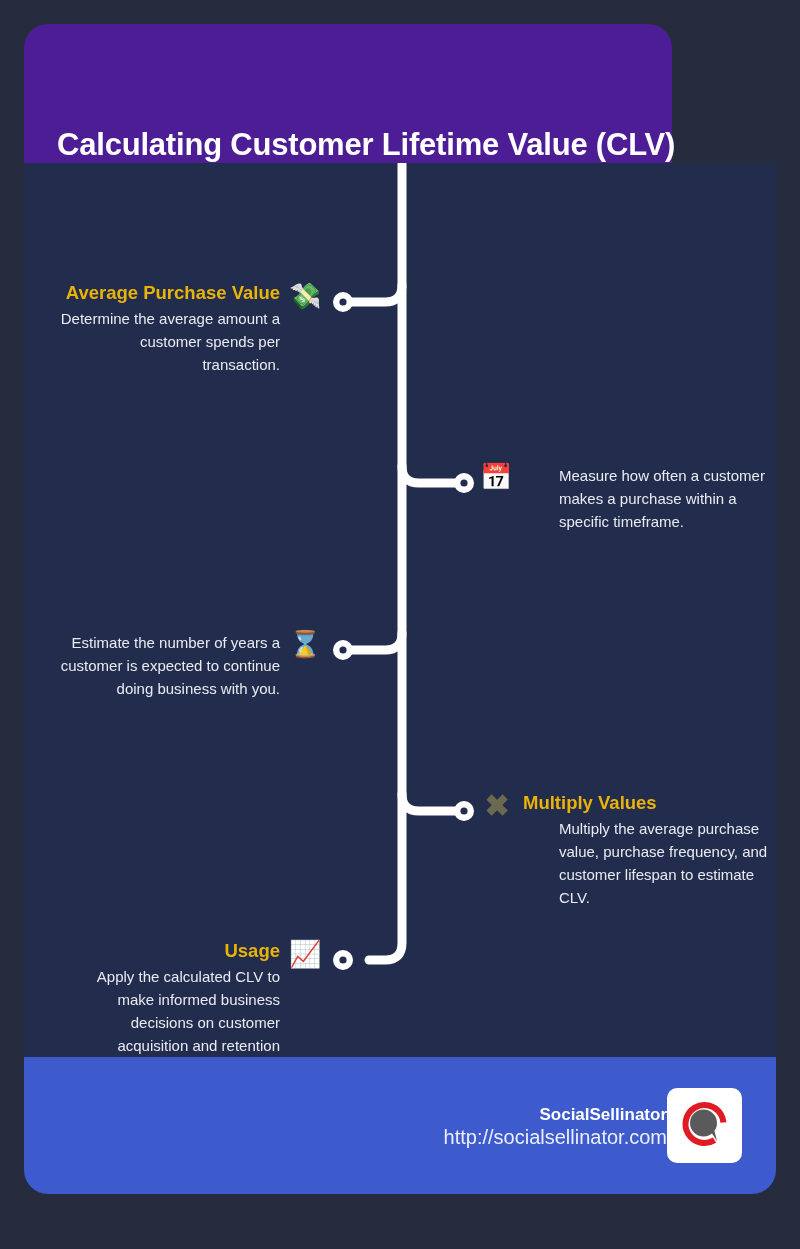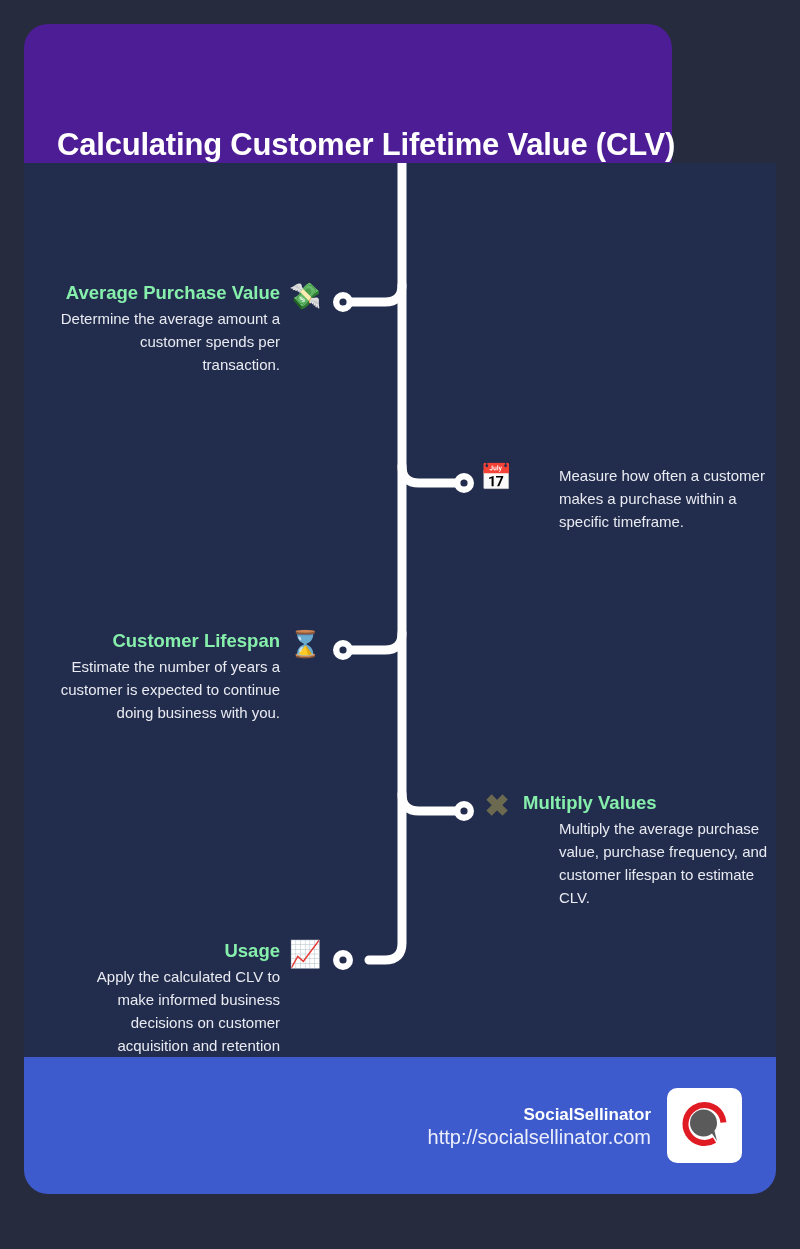--- a/index.html
+++ b/index.html
@@ -63,21 +63,21 @@
     position: absolute;
     display: flex;
     align-items: flex-start;
   }
   .step.left  { flex-direction: row; justify-content: flex-end; text-align: right; }
   .step.right { flex-direction: row; justify-content: flex-start; text-align: left; }
 
   .step-text { display: block; }
 
   .step-title {
-    color: #86efac;
+    color: #eab308;
     font-size: 18.5px;
     font-weight: bold;
     line-height: 24px;
     white-space: nowrap;
   }
   .step-desc {
     color: #e9ebf2;
     font-size: 15px;
     line-height: 23px;
     margin-top: 2px;
@@ -107,21 +107,21 @@
     left: 0; top: 1033px;
     width: 752px;
     height: 137px;
     background: #3d5bcc;
     border-radius: 0 0 24px 24px;
     display: flex;
     align-items: center;
     justify-content: flex-end;
     padding-right: 34px;
   }
-  .footer-text { text-align: right; margin-right: 16px; }
+  .footer-text { text-align: right; }
   .footer-brand {
     color: #ffffff;
     font-size: 17px;
     font-weight: bold;
     line-height: 22px;
   }
   .footer-url {
     color: #eceffb;
     font-size: 20px;
     line-height: 22px;
@@ -183,21 +183,20 @@
 
     <div class="step right" style="left:455px; top:299px; width:300px;">
       <div class="step-icon">📅</div>
       <div class="step-text">
         <div class="step-desc">Measure how often a customer makes a purchase within a specific timeframe.</div>
       </div>
     </div>
 
     <div class="step left" style="left:0px; top:466px; width:300px;">
       <div class="step-text">
-        <div class="step-title">Customer Lifespan</div>
         <div class="step-desc">Estimate the number of years a customer is expected to continue doing business with you.</div>
       </div>
       <div class="step-icon">⌛</div>
     </div>
 
     <div class="step right" style="left:455px; top:628px; width:300px;">
       <div class="step-icon icon-multiply">✖</div>
       <div class="step-text">
         <div class="step-title">Multiply Values</div>
         <div class="step-desc">Multiply the average purchase value, purchase frequency, and customer lifespan to estimate CLV.</div>

